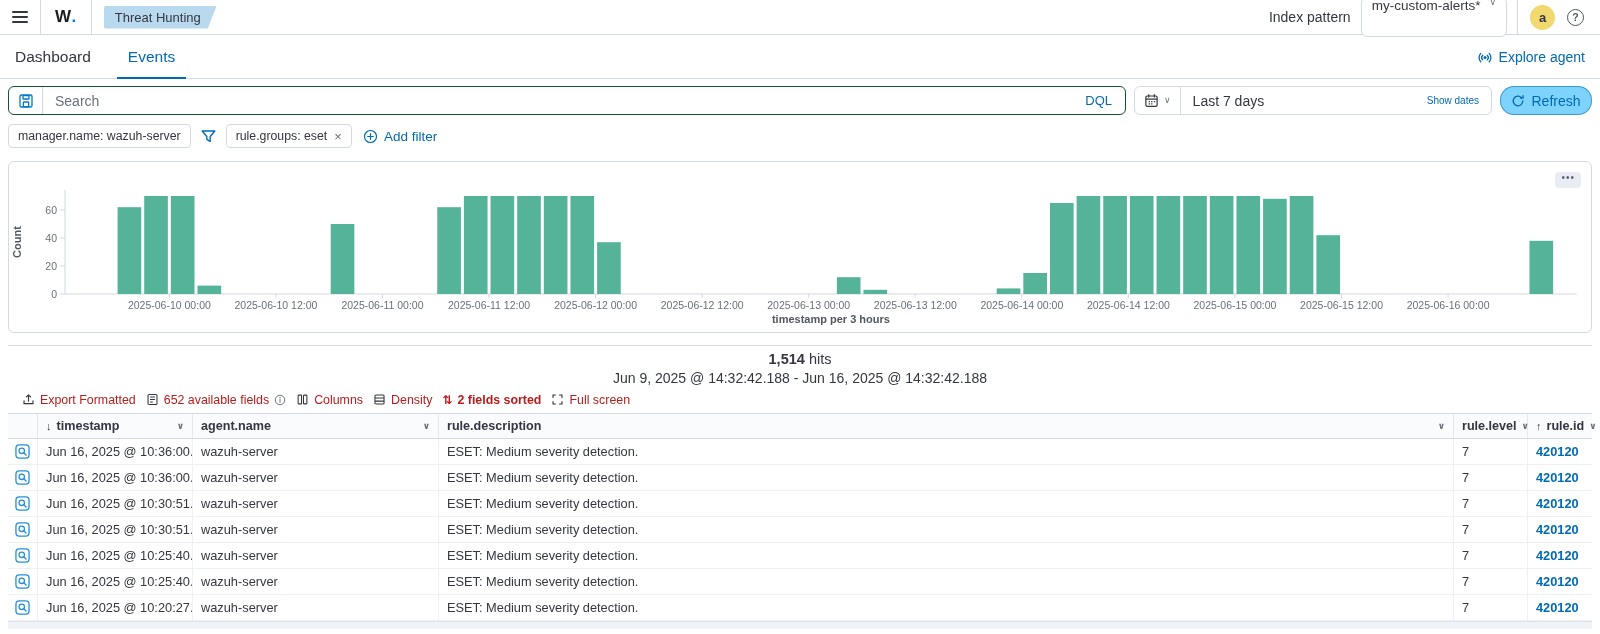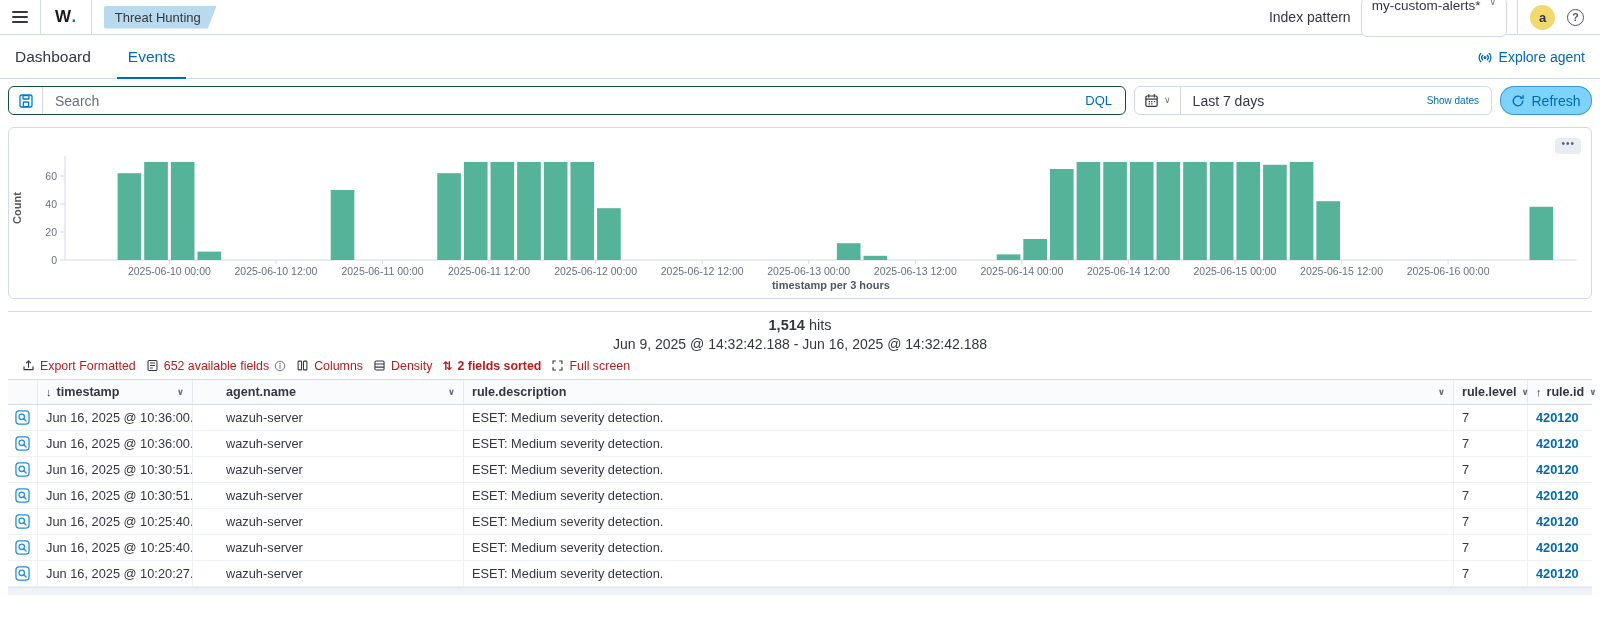--- a/index.html
+++ b/index.html
@@ -77,21 +77,21 @@
 
   
   .grid { margin-top:4px; }
   .t-head { display:flex; height:26px; align-items:stretch; background:#fafbfd; border-top:1px solid #d3dae6; border-bottom:1px solid #d3dae6;
     font-size:12.6px; font-weight:700; }
   .hc { display:flex; align-items:center; padding:0 8px; border-right:1px solid #e4e9f0; gap:5px; }
   .t-row { display:flex; height:26px; border-bottom:1px solid #edf0f5; font-size:12.8px; background:#fff; }
   .tc { display:flex; align-items:center; padding:0 8px; border-right:1px solid #edf0f5; overflow:hidden; white-space:nowrap; }
   .c-ctl { width:30px; justify-content:center; padding:0; }
   .c-ts { width:155px; }
-  .c-ag { width:246px;margin-left:25px; }
+  .c-ag { width:246px; }
   .c-de { flex:1; }
   .c-lv { width:74px; }
   .c-id { width:64px; }
   .rid { color:#006bb4; font-weight:600; cursor:pointer; }
   .expand { display:flex; align-items:center; cursor:pointer; }
   .h-spring { flex:1; }
   .arrow-g { font-size:11px; }
   .scroll-strip { height:8px; background:#eff2f6; border-top:1px solid #dfe4ec; }
 </style>
 </head>
@@ -164,20 +164,41 @@
       </div>
       <div class="refresh-btn">
         <svg width="14" height="14" viewBox="0 0 16 16" fill="none" stroke="#006bb4" stroke-width="1.5" stroke-linecap="round">
           <path d="M13.5 8a5.5 5.5 0 1 1-1.6-3.9"></path>
           <path d="M13.8 1.8v3h-3" stroke-linejoin="round"></path>
         </svg>
         <span>Refresh</span>
       </div>
     </div>
 
+    <div class="filter-row">
+      <div class="pill">
+        <span>manager.name: wazuh-server</span>
+      </div>
+      <div class="funnel">
+        <svg width="17" height="17" viewBox="0 0 16 16" fill="none" stroke="#006bb4" stroke-width="1.3" stroke-linejoin="round">
+          <path d="M2 2.8h12L9.6 8v4.6l-3.2-1.9V8z"></path>
+        </svg>
+      </div>
+      <div class="pill">
+        <span>rule.groups: eset</span>
+        <span class="x">×</span>
+      </div>
+      <div class="add-filter">
+        <svg width="15" height="15" viewBox="0 0 16 16" fill="none" stroke="#006bb4" stroke-width="1.3">
+          <circle cx="8" cy="8" r="6.4"></circle>
+          <path d="M8 5v6 M5 8h6" stroke-linecap="round"></path>
+        </svg>
+        <span>Add filter</span>
+      </div>
+    </div>
 
     <div class="chart-panel">
       <div class="opts-btn">•••</div>
       <svg id="histogram" width="1580" height="150">
           <line x1="56" y1="14" x2="56" y2="118" stroke="#d3dae6"></line>
           <line x1="56" y1="118" x2="1567.8400000000001" y2="118" stroke="#d3dae6"></line>
           <line x1="51" y1="118" x2="56" y2="118" stroke="#d3dae6"></line>
           <text x="48" y="121.5" text-anchor="end" font-size="10.5" fill="#69707d">0</text>
           <line x1="51" y1="90" x2="56" y2="90" stroke="#d3dae6"></line>
           <text x="48" y="93.5" text-anchor="end" font-size="10.5" fill="#69707d">20</text>

